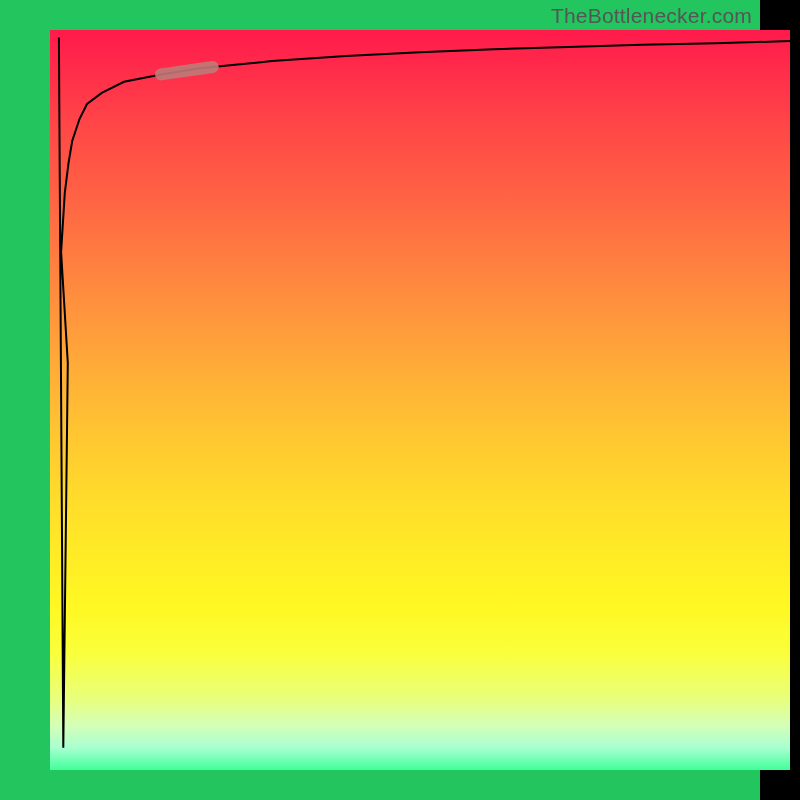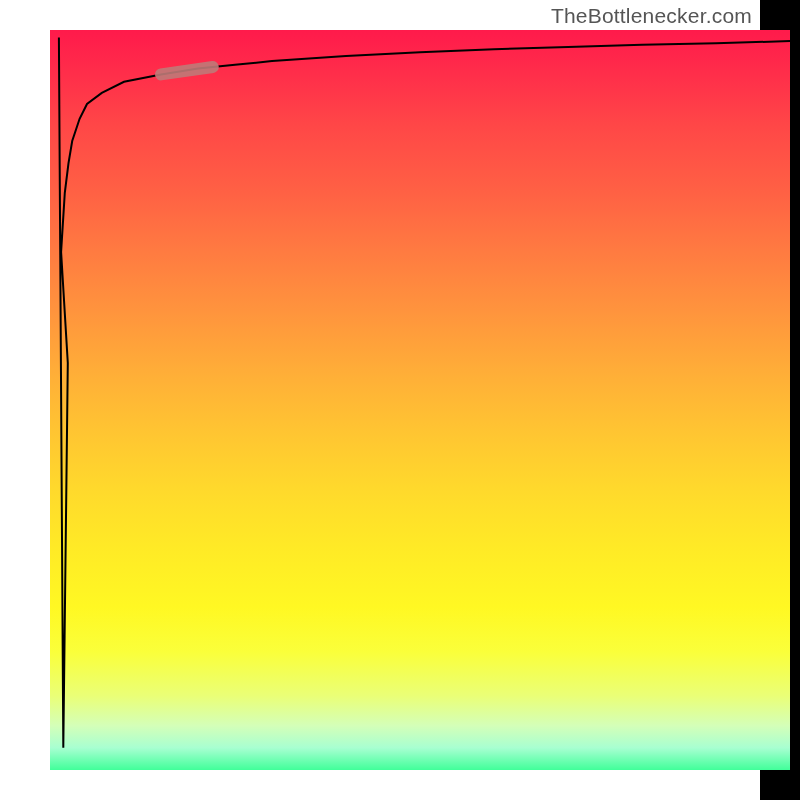--- a/index.html
+++ b/index.html
@@ -8,21 +8,21 @@
     width: 800px;
     height: 800px;
     overflow: hidden;
     background: #000;
     font-family: Arial, Helvetica, sans-serif;
   }
   .frame {
     position: relative;
     width: 760px;
     height: 800px;
-    background: #ffffff;
+    background: #22c55e;
   }
   .plot-area {
     position: absolute;
     left: 50px;
     top: 30px;
     width: 740px;
     height: 740px;
     background: linear-gradient(
       to bottom,
       #ff1a4b 0%,

